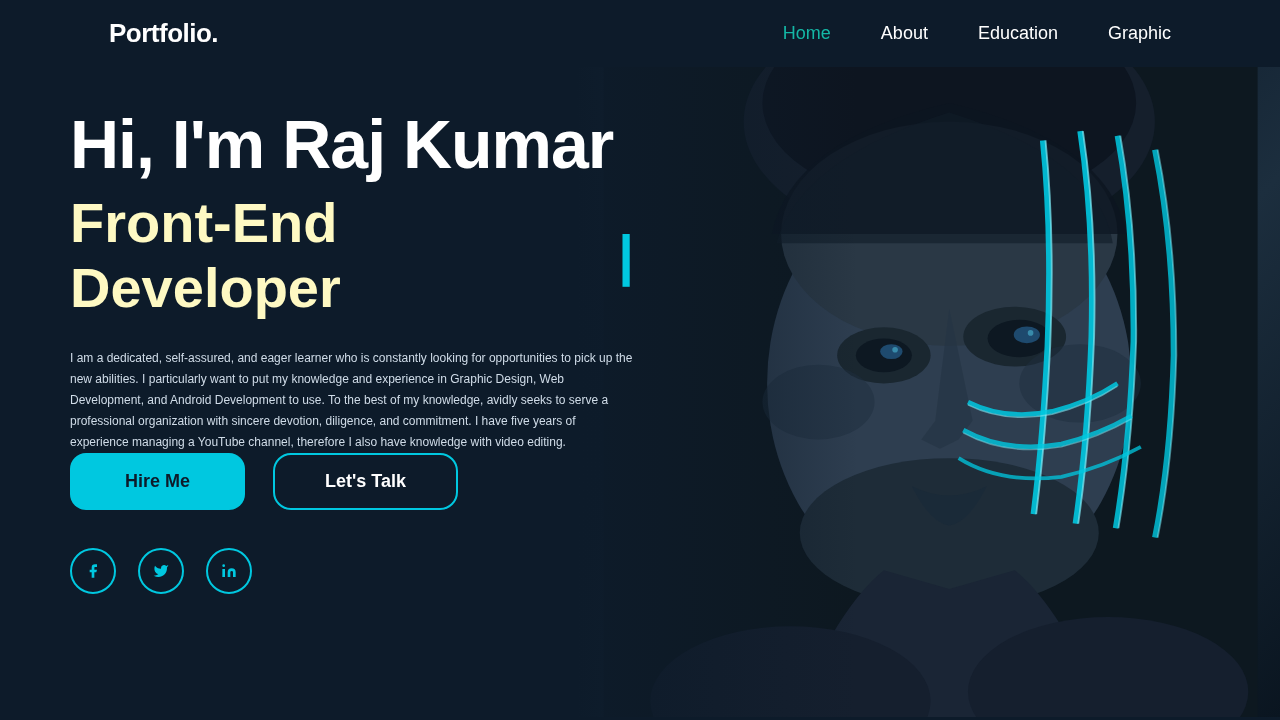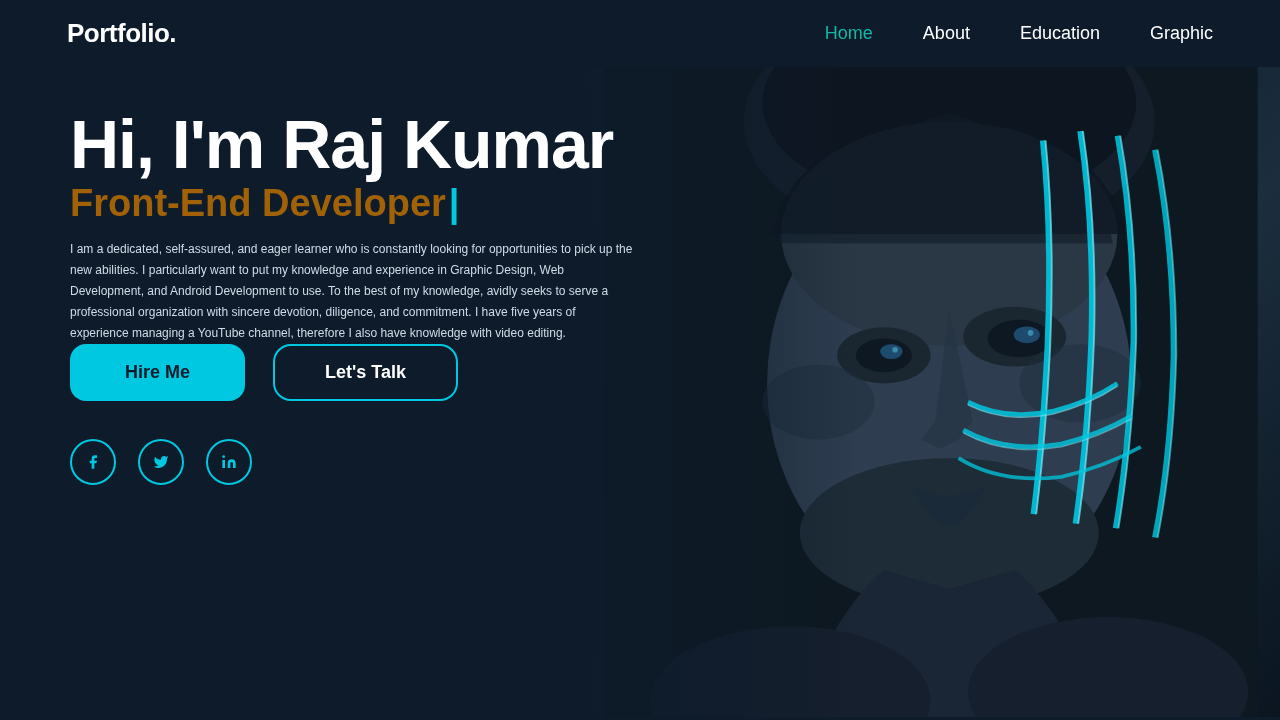--- a/index.html
+++ b/index.html
@@ -16,21 +16,21 @@
       color: #ffffff;
       overflow: hidden;
       position: relative;
     }
 
     
     nav {
       display: flex;
       justify-content: space-between;
       align-items: center;
-      padding: 18px 67px;
+      padding: 18px 109px;
       position: relative;
       z-index: 10;
       text-align: center;
     }
 
     .logo {
       font-size: 26px;
       font-weight: 800;
       color: #ffffff;
       letter-spacing: -0.5px;
@@ -66,28 +66,29 @@
       flex: 0 0 55%;
       padding: 40px 70px 40px 70px;
       z-index: 10;
     }
 
     .greeting {
       font-size: 68px;
       font-weight: 800;
       color: #ffffff;
       line-height: 1.1;
+      margin-bottom: 8px;
       letter-spacing: -1px;
     }
 
     .role {
-      font-size: 38px;
+      font-size: 56px;
       font-weight: 800;
-      color: #a16207;
-      margin-bottom: 14px;
+      color: #fef9c3;
+      margin-bottom: 28px;
       display: flex;
       align-items: center;
     }
 
     .role::after {
       content: '|';
       margin-left: 3px;
       animation: blink 1s infinite;
       color: #00c8e0;
     }

